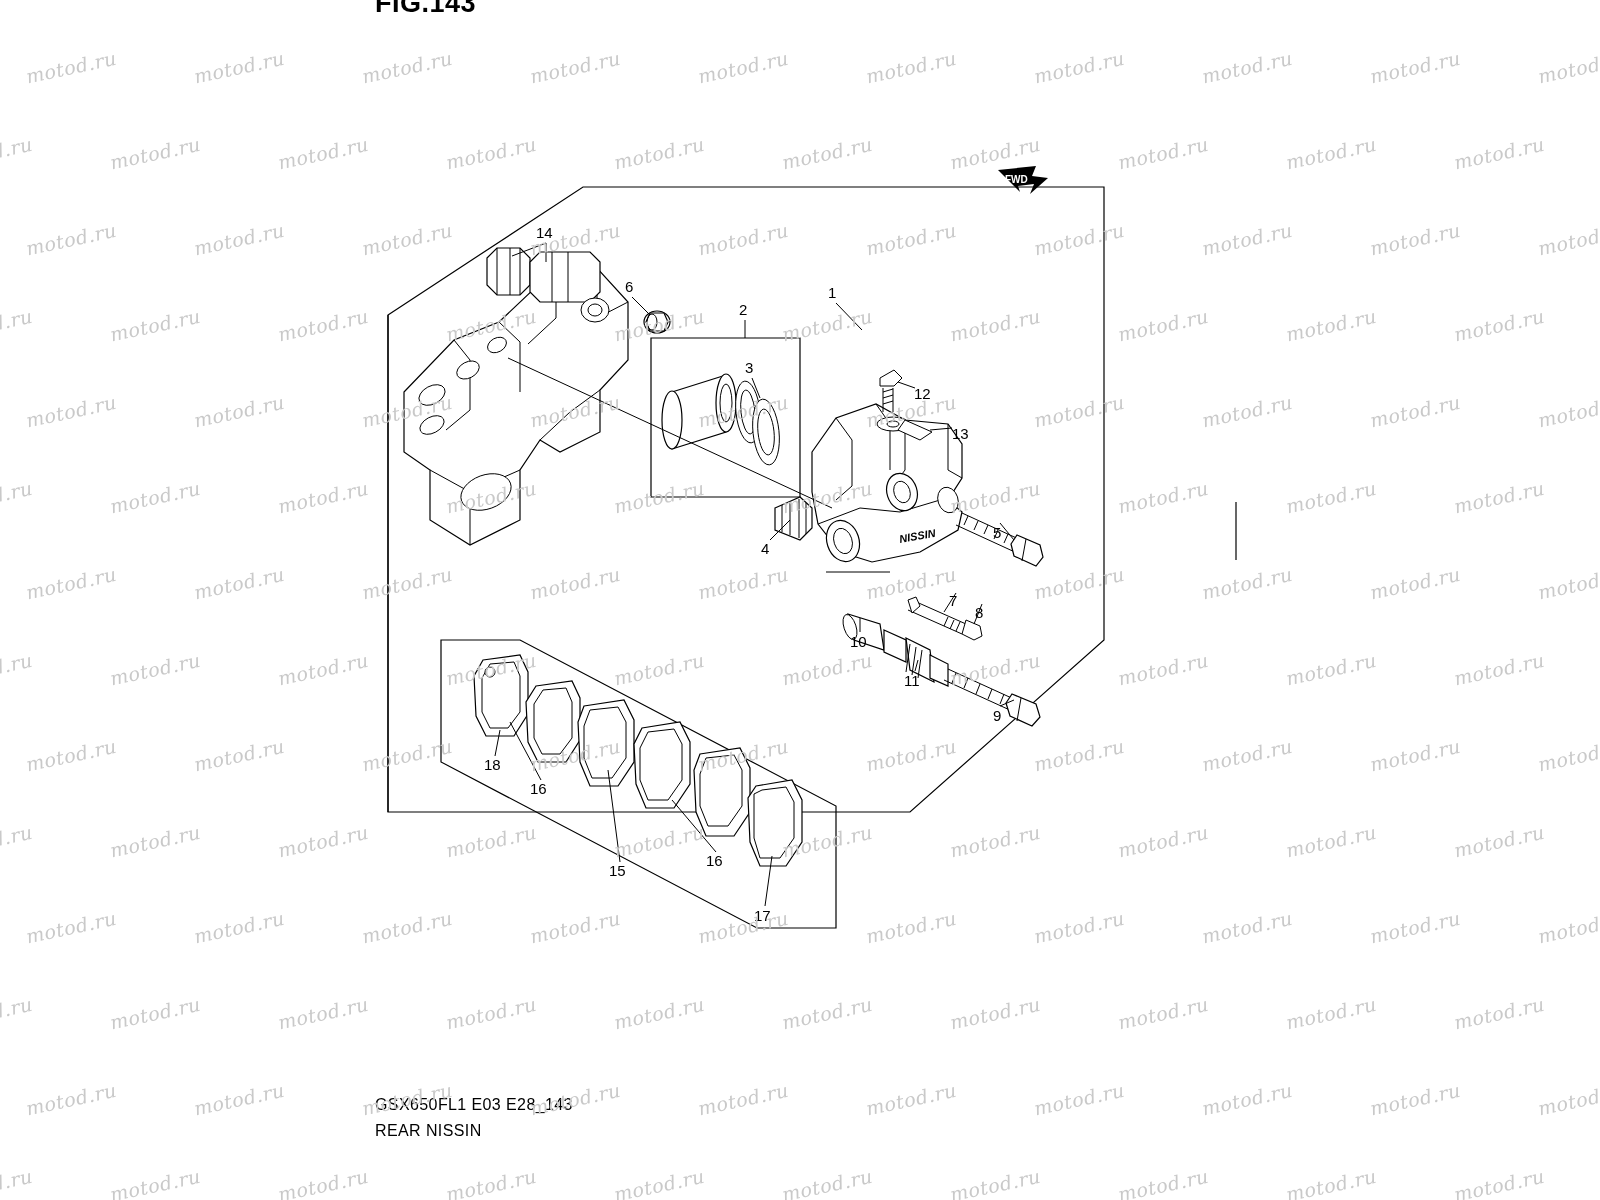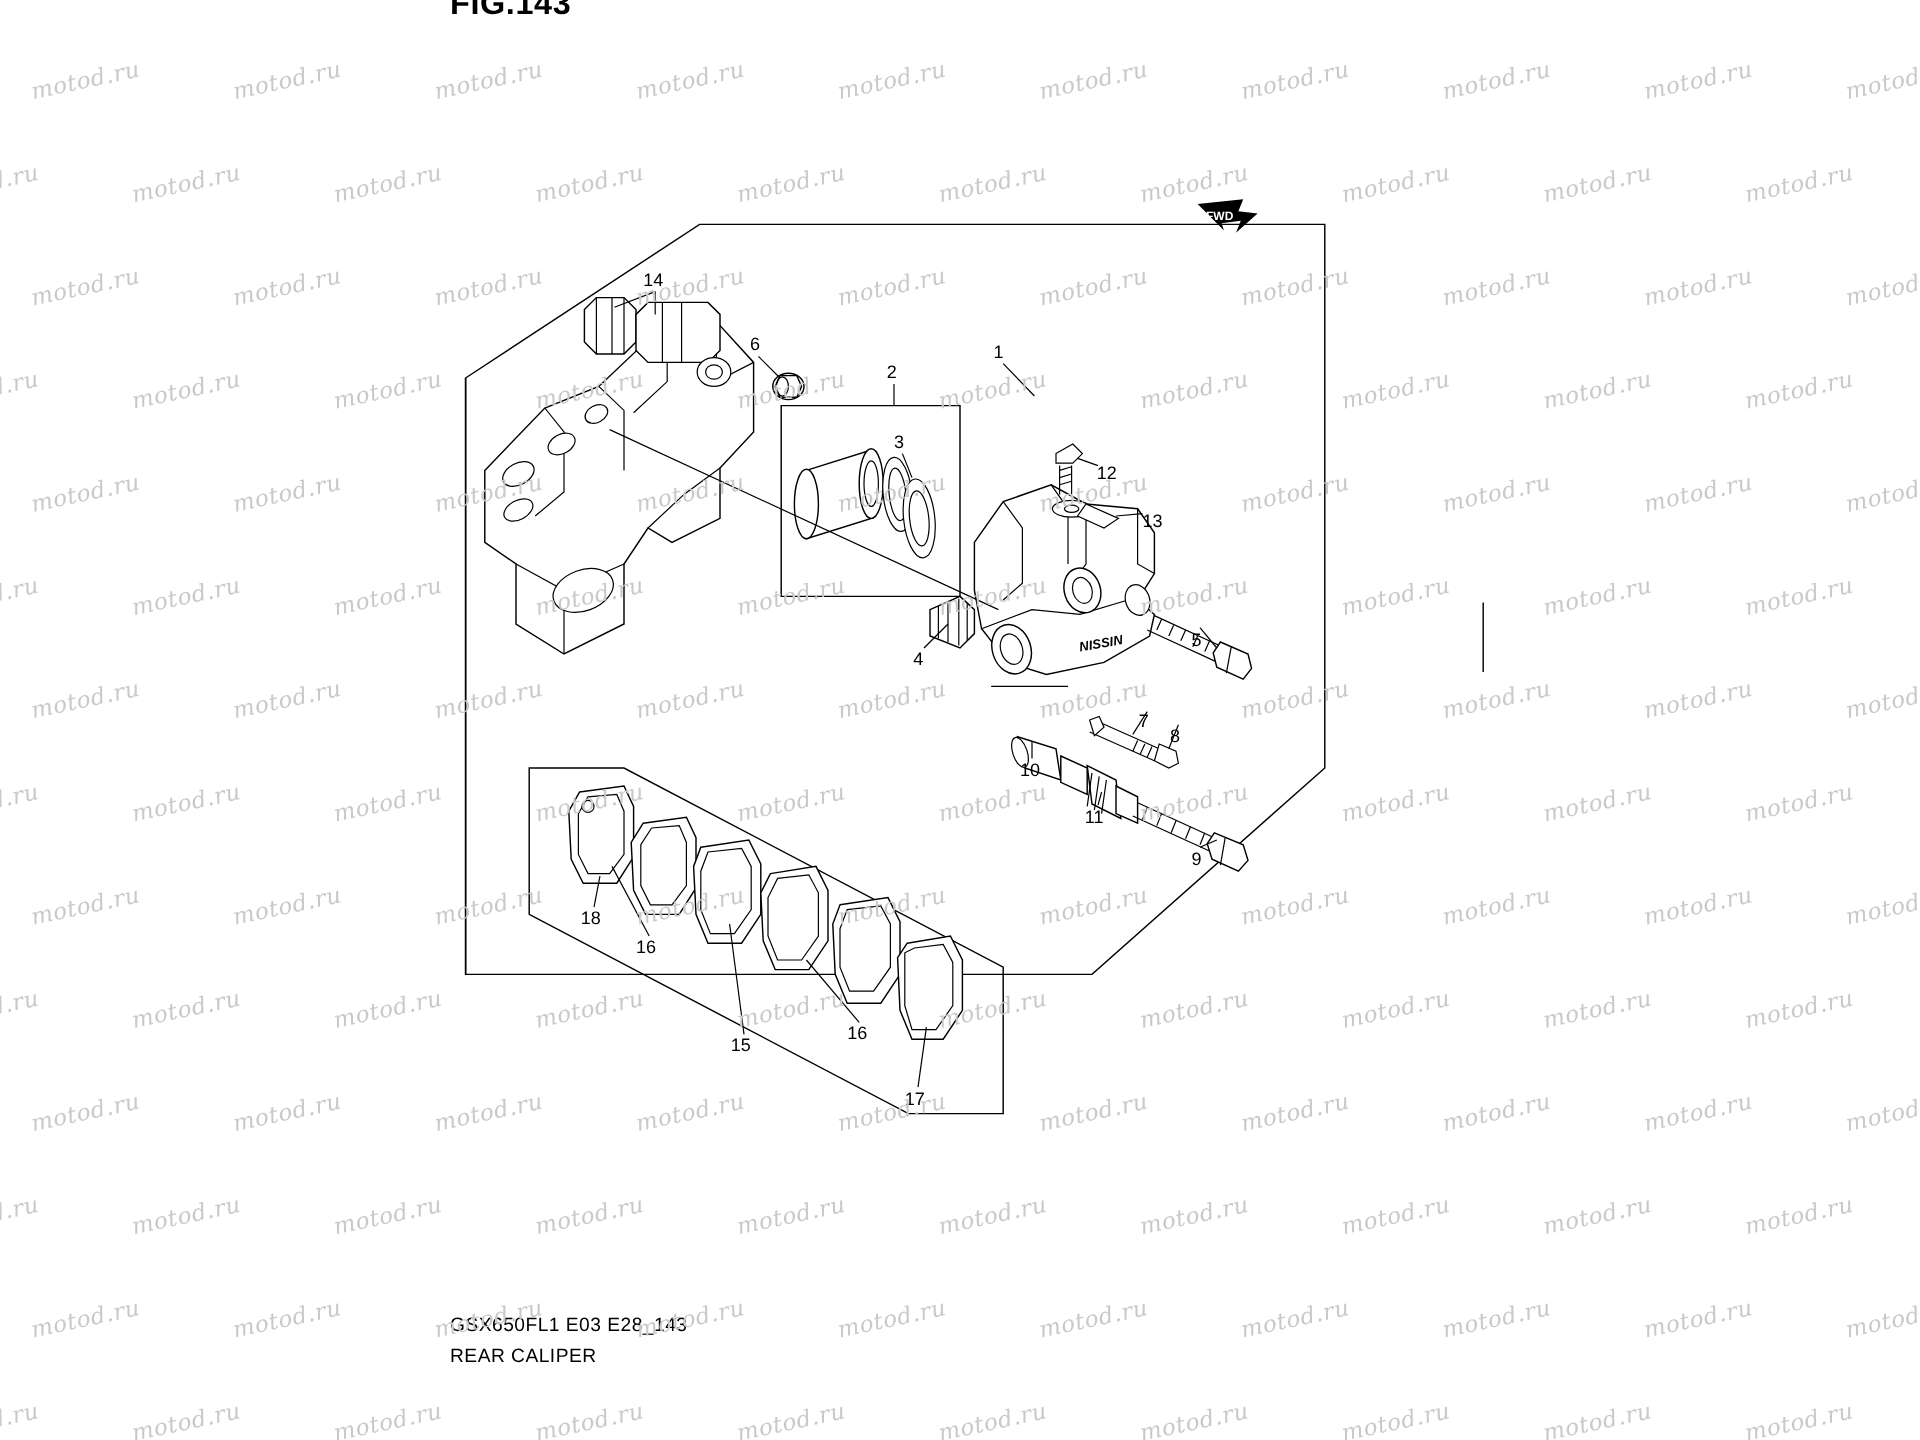--- a/index.html
+++ b/index.html
@@ -304,21 +304,21 @@
       <text class="lbl" x="530" y="794">16</text>
       <text class="lbl" x="706" y="866">16</text>
       <text class="lbl" x="754" y="921">17</text>
       <text class="lbl" x="484" y="770">18</text>
     </g>
 
   </svg>
 
   <div id="fig-title">FIG.143</div>
   <div id="caption-code">GSX650FL1 E03 E28_143</div>
-  <div id="caption-name">REAR CALIPER</div>
+  <div id="caption-name">REAR NISSIN</div>
 
   <div id="watermark-layer">
       <span class="wm" style="left: -60px; top: -20px;">motod.ru</span>
       <span class="wm" style="left: 108px; top: -20px;">motod.ru</span>
       <span class="wm" style="left: 276px; top: -20px;">motod.ru</span>
       <span class="wm" style="left: 444px; top: -20px;">motod.ru</span>
       <span class="wm" style="left: 612px; top: -20px;">motod.ru</span>
       <span class="wm" style="left: 780px; top: -20px;">motod.ru</span>
       <span class="wm" style="left: 948px; top: -20px;">motod.ru</span>
       <span class="wm" style="left: 1116px; top: -20px;">motod.ru</span>

